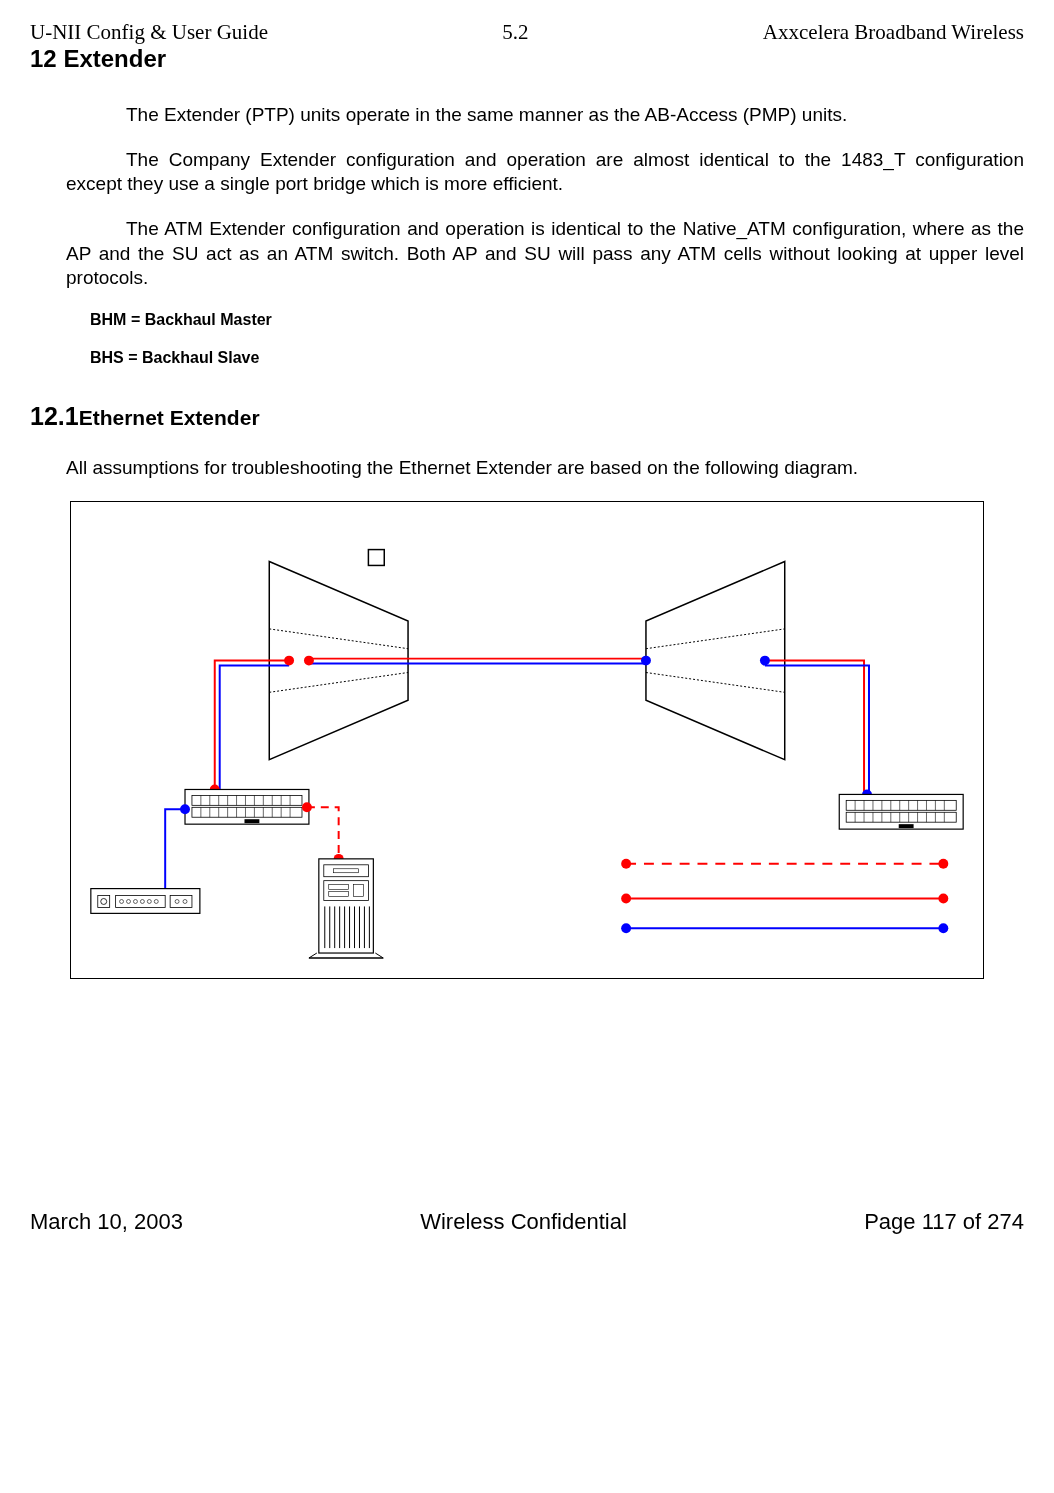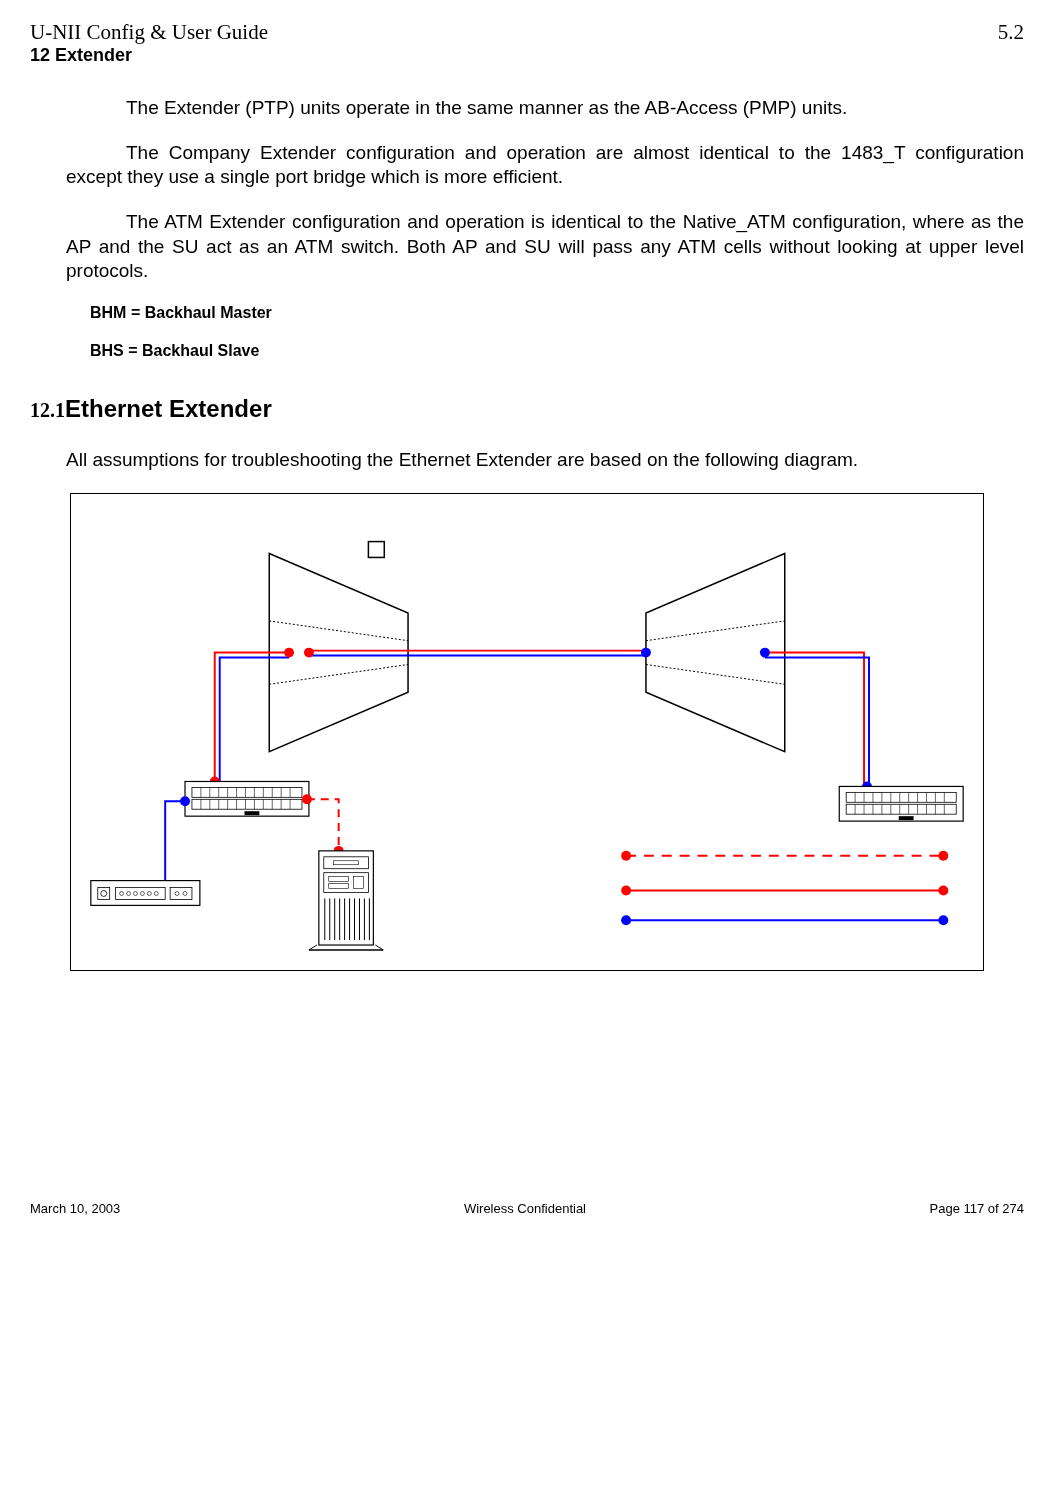--- a/index.html
+++ b/index.html
@@ -10,21 +10,21 @@
       background: white;
       color: black;
     }
     .header {
       display: flex;
       justify-content: space-between;
       font-family: "Times New Roman", serif;
       font-size: 21px;
     }
     .section-heading {
-      font-size: 18px;
+      font-size: 24px;
       font-weight: bold;
       margin-bottom: 30px;
     }
     .section-heading .num {
       display: inline-block;
     }
     .section-heading .title {
       display: inline-block;
     }
     .body-para {
@@ -43,47 +43,47 @@
       margin-left: 60px;
       margin-bottom: 20px;
     }
     .subsection-heading {
       font-size: 22px;
       font-weight: bold;
       margin-top: 35px;
       margin-bottom: 25px;
     }
     .subsection-heading .num {
-      font-size: 20px;
-      font-family: Liberation Serif, serif;
+      font-size: 25px;
     }
     .subsection-heading .title {
-      font-size: 24px;
+      font-size: 21px;
     }
     .diagram-container {
       border: 1px solid black;
       margin: 20px 40px 0 40px;
       padding: 0;
       position: relative;
     }
     .footer {
       display: flex;
       justify-content: space-between;
-      font-size: 13px;
+      font-size: 22px;
       margin-top: 230px;
       align-items: flex-end;
     }
     svg { display: block; }
   </style>
 </head>
 <body>
 
 <div class="header">
   <span>U-NII Config &amp; User Guide</span>
   <span>5.2</span>
+  <span>Axxcelera Broadband Wireless</span>
 </div>
 
 <div class="section-heading">
   <span class="num">12</span>
   <span class="title">Extender</span>
 </div>
 
 <p class="body-para indent">The Extender (PTP) units operate in the same manner as the AB-Access (PMP) units.</p>
 <p class="body-para indent">The Company Extender configuration and operation are almost identical to the 1483_T configuration except they use a single port bridge which is more efficient.</p>
 <p class="body-para indent">The ATM Extender configuration and operation is identical to the Native_ATM configuration, where as the AP and the SU act as an ATM switch. Both AP and SU will pass any ATM cells without looking at upper level protocols.</p>

